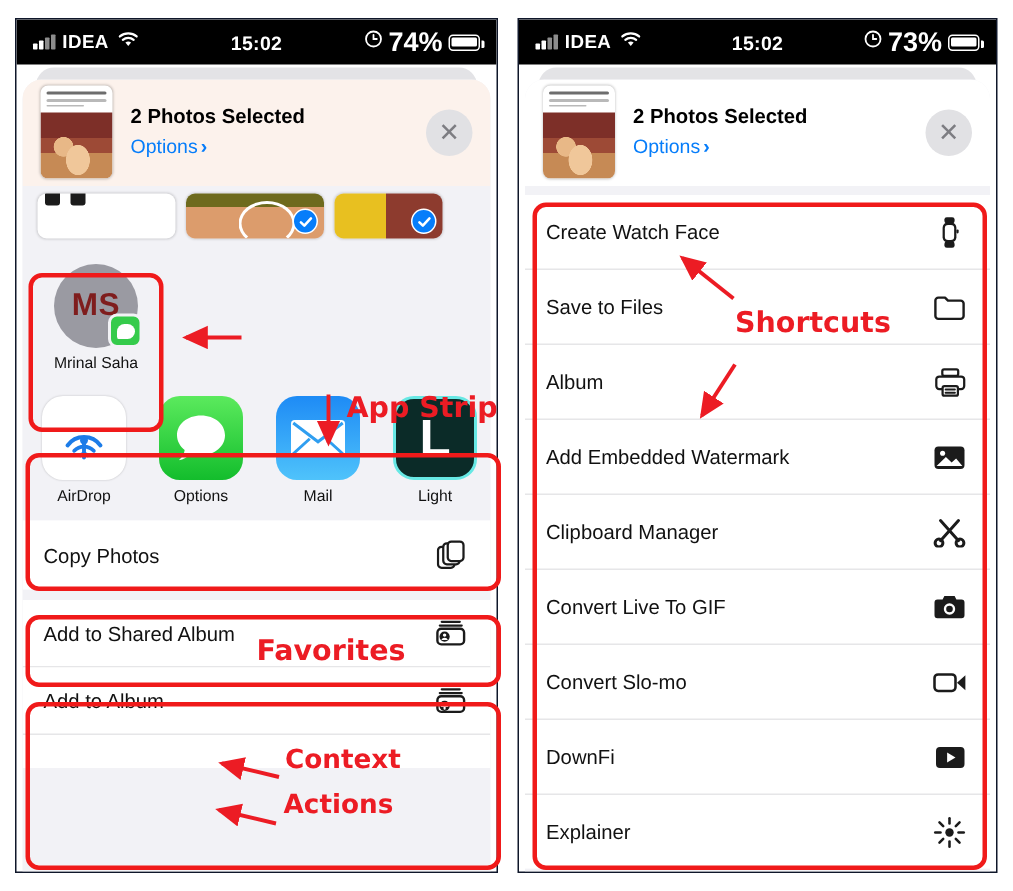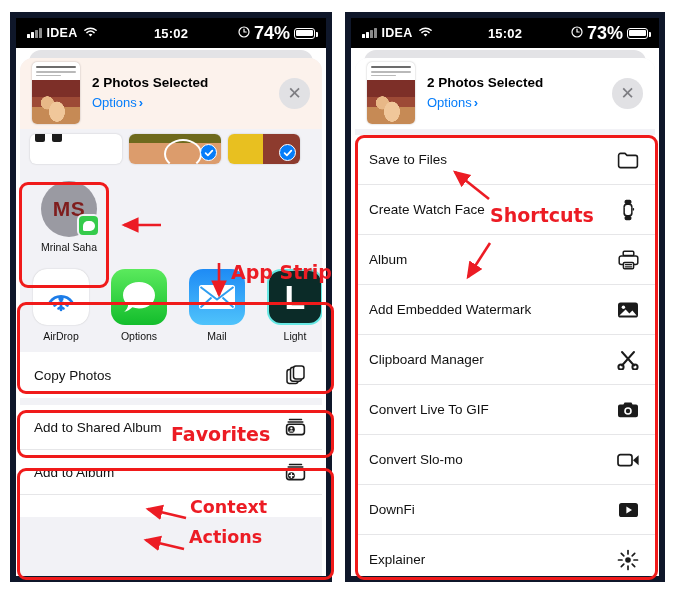--- a/index.html
+++ b/index.html
@@ -9,21 +9,21 @@
     font-family:"Liberation Sans", sans-serif;
     overflow:hidden;
     position:relative;
   }
   .stage{position:absolute;left:0;top:0;width:675px;height:594px;}
 
   
   .phone{
     position:absolute;
     background:#ffffff;
-    border:6px solid #0f172a;
+    border:1px solid #0f172a;
     box-sizing:border-box;
     overflow:hidden;
   }
   #phone-left{left:10px;top:12px;width:322px;height:570px;}
   #phone-right{left:345px;top:12px;width:320px;height:570px;}
 
   .statusbar{
     position:absolute;left:0;top:0;right:0;height:30px;
     background:#000;color:#fff;
     display:flex;align-items:center;
@@ -351,36 +351,36 @@
         </div>
         <div class="head-text">
           <div class="head-title">2 Photos Selected</div>
           <div class="head-opt"><span>Options</span><span class="chev">›</span></div>
         </div>
         <div class="close-btn">✕</div>
       </div>
 
       <div class="grp" style="margin-top:6px;">
         <div class="row" style="height:49px;">
-          <div class="rlabel">Save to Files</div>
-          <div class="ricon">
-            <svg width="22" height="18" viewBox="0 0 22 18">
-                <path d="M1.6 4.4 a2 2 0 0 1 2-2 H8 l2 2 h8.4 a2 2 0 0 1 2 2 v8.2 a2 2 0 0 1 -2 2 H3.6 a2 2 0 0 1 -2 -2 Z" stroke="#1b1b1b" stroke-width="1.6" fill="none" stroke-linejoin="round"></path>
-              </svg>
-          </div>
-        </div>
-        <div class="row" style="height:49px;">
           <div class="rlabel">Create Watch Face</div>
           <div class="ricon">
             <svg width="20" height="22" viewBox="0 0 20 22">
                 <rect x="6.6" y="0.8" width="6.8" height="4.2" rx="1.6" fill="#1b1b1b"></rect>
                 <rect x="6.6" y="17" width="6.8" height="4.2" rx="1.6" fill="#1b1b1b"></rect>
                 <rect x="5.4" y="4.4" width="9.2" height="13.2" rx="3.4" fill="#1b1b1b"></rect>
                 <rect x="6.9" y="6" width="6.2" height="10" rx="2.2" fill="#fff"></rect>
                 <rect x="14.6" y="9" width="1.5" height="2.6" rx=".7" fill="#1b1b1b"></rect>
+              </svg>
+          </div>
+        </div>
+        <div class="row" style="height:49px;">
+          <div class="rlabel">Save to Files</div>
+          <div class="ricon">
+            <svg width="22" height="18" viewBox="0 0 22 18">
+                <path d="M1.6 4.4 a2 2 0 0 1 2-2 H8 l2 2 h8.4 a2 2 0 0 1 2 2 v8.2 a2 2 0 0 1 -2 2 H3.6 a2 2 0 0 1 -2 -2 Z" stroke="#1b1b1b" stroke-width="1.6" fill="none" stroke-linejoin="round"></path>
               </svg>
           </div>
         </div>
         <div class="row" style="height:49px;">
           <div class="rlabel">Album</div>
           <div class="ricon">
             <svg width="21" height="20" viewBox="0 0 21 20">
                 <rect x="5.2" y="1.2" width="10.6" height="4.4" rx="1.2" stroke="#1b1b1b" stroke-width="1.5" fill="none"></rect>
                 <path d="M3.2 6 h14.6 a2 2 0 0 1 2 2 v4.4 a2 2 0 0 1 -2 2 H3.2 a2 2 0 0 1 -2 -2 V8 a2 2 0 0 1 2 -2 Z" stroke="#1b1b1b" stroke-width="1.5" fill="none"></path>
                 <rect x="5.4" y="12.4" width="10.2" height="6.4" rx="1.2" stroke="#1b1b1b" stroke-width="1.5" fill="#fff"></rect>

